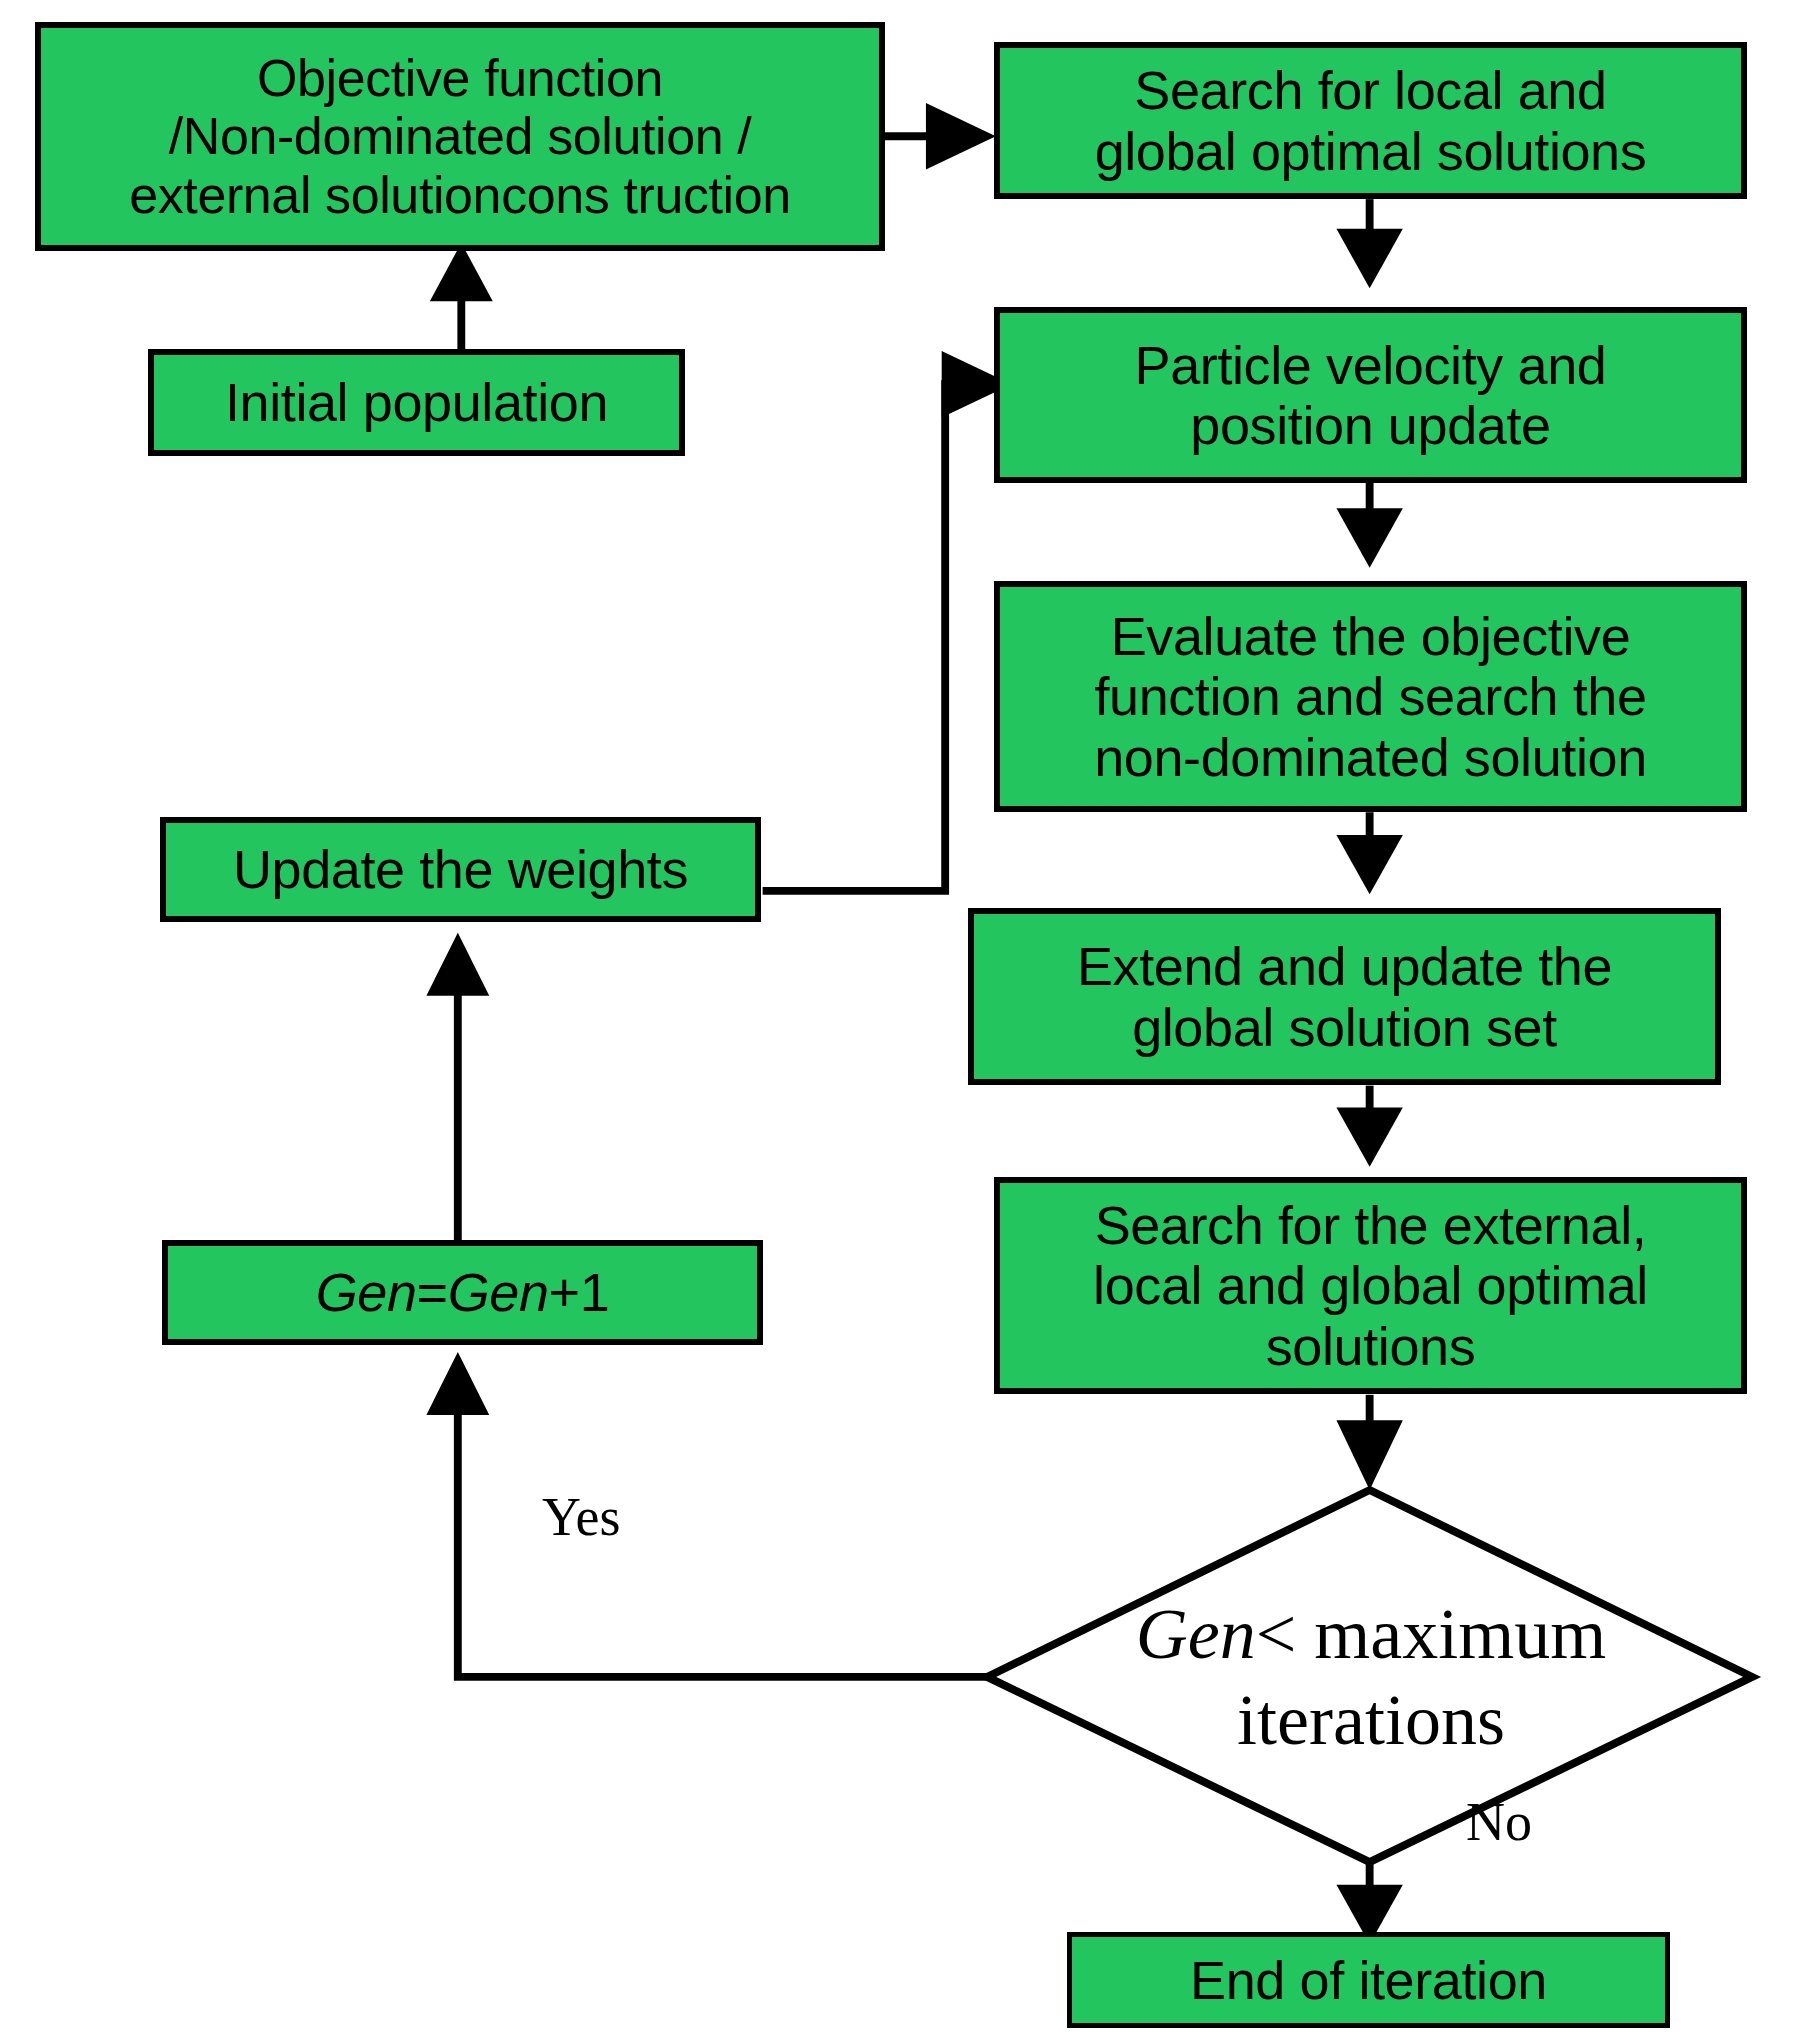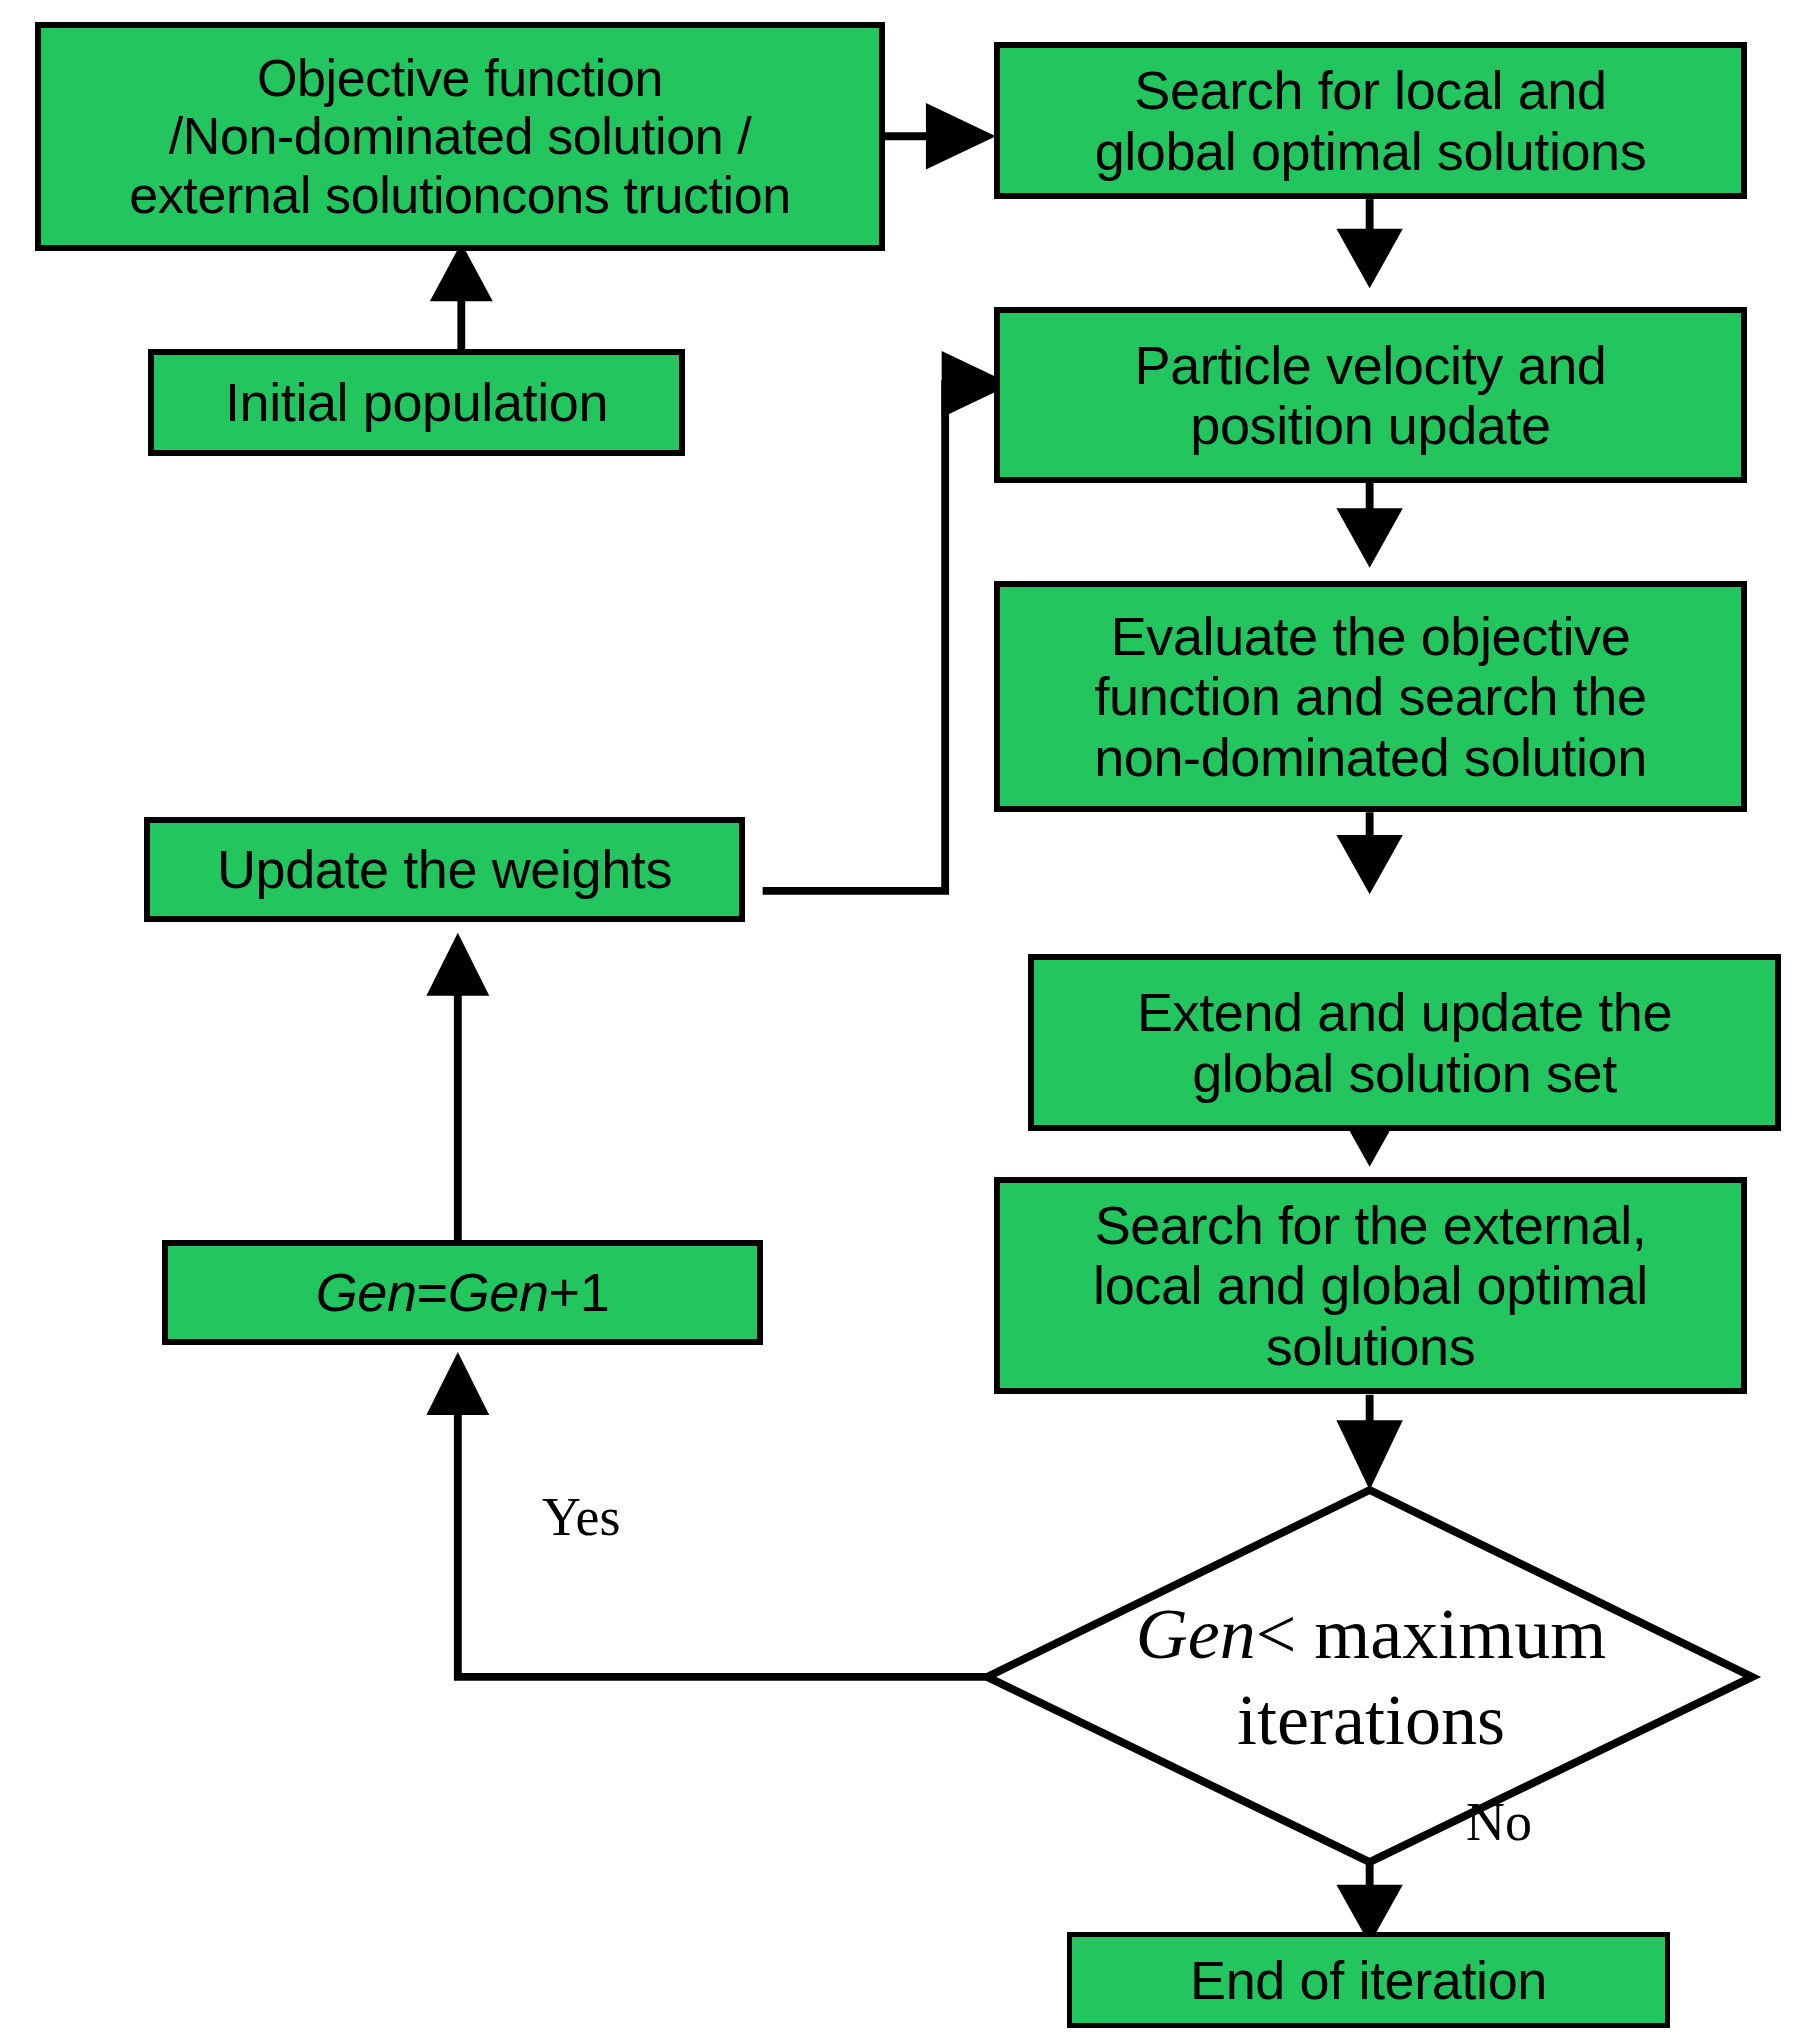--- a/index.html
+++ b/index.html
@@ -126,37 +126,37 @@
       <polygon points="1078,402 1158,440 1078,478" fill="#000"></polygon>
     </g>
   </svg>
 
   <div class="node" style="left:35px; top:22px; width:850px; height:229px; font-size:52px;">Objective function
 /Non-dominated solution /
 external solutioncons truction</div>
 
   <div class="node" style="left:148px; top:349px; width:537px; height:107px;">Initial population</div>
 
-  <div class="node" style="left:144px; top:817px; width:601px; height:105px;text-align:right;">Update the weights</div>
+  <div class="node" style="left:160px; top:817px; width:601px; height:105px;text-align:right;">Update the weights</div>
 
   <div class="node" style="left:162px; top:1240px; width:601px; height:105px;">
     <span><span class="ital">Gen</span><span>=</span><span class="ital">Gen</span><span>+1</span></span>
   </div>
 
   <div class="node" style="left:994px; top:42px; width:753px; height:157px;">Search for local and
 global optimal solutions</div>
 
   <div class="node" style="left:994px; top:307px; width:753px; height:176px;">Particle velocity and
 position update</div>
 
   <div class="node" style="left:994px; top:581px; width:753px; height:231px;">Evaluate the objective
 function and search the
 non-dominated solution</div>
 
-  <div class="node" style="left:1028px; top:908px; width:753px; height:177px;margin-top:46px;">Extend and update the
+  <div class="node" style="left:968px; top:908px; width:753px; height:177px;">Extend and update the
 global solution set</div>
 
   <div class="node" style="left:994px; top:1177px; width:753px; height:217px;">Search for the external,
 local and global optimal
 solutions</div>
 
   <div class="diamond-label" style="left:1074px; top:1581px; width:594px; height:192px;">
     <span><span class="ital">Gen</span><span>&lt; maximum
 iterations</span></span>
   </div>

